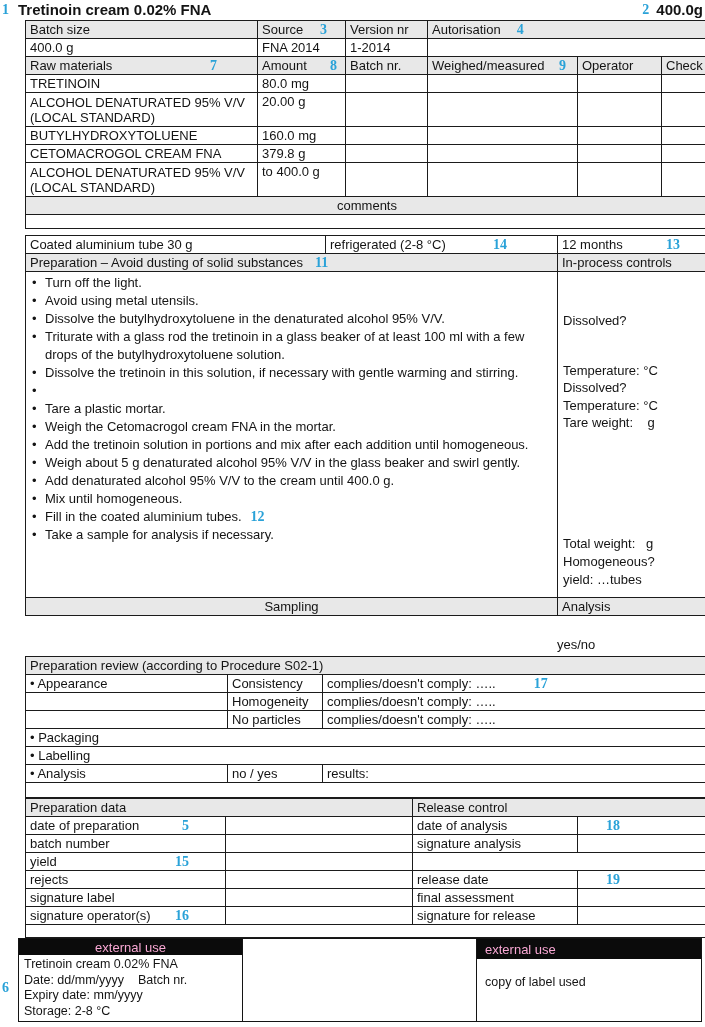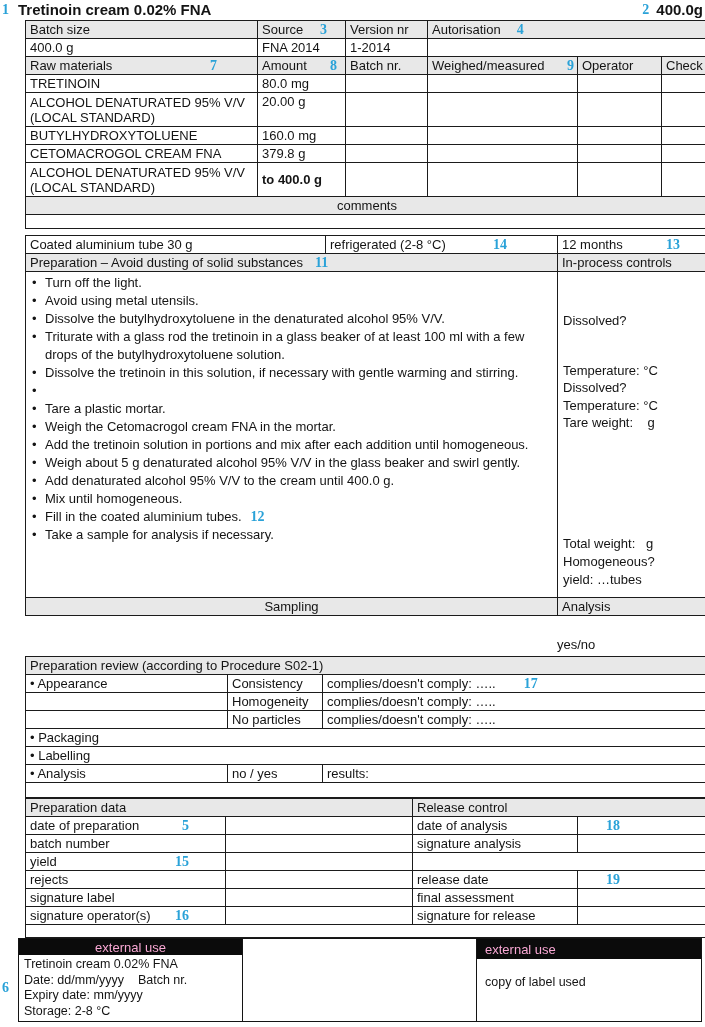--- a/index.html
+++ b/index.html
@@ -79,21 +79,21 @@
           <span>Raw materials</span>
           <span class="bnum">7</span>
         </div>
       <div class="c sb" style="flex:0 0 88px;padding-right:8px;">
           <span>Amount</span>
           <span class="bnum">8</span>
         </div>
       <div class="c" style="flex:0 0 82px;">
           <span>Batch nr.</span>
         </div>
-      <div class="c sb" style="flex:0 0 150px;padding-right:3px;">
+      <div class="c sb" style="flex:0 0 150px;padding-right:11px;">
           <span>Weighed/measured</span>
           <span class="bnum">9</span>
         </div>
       <div class="c sb" style="flex:0 0 84px;padding-right:2px;gap:48px;">
           <span>Operator</span>
           <span class="bnum">10</span>
         </div>
       <div class="c">
           <span>Check</span>
         </div>
@@ -144,21 +144,21 @@
         </div>
       <div class="c" style="flex:0 0 82px;"></div>
       <div class="c" style="flex:0 0 150px;"></div>
       <div class="c" style="flex:0 0 84px;"></div>
       <div class="c"></div>
     </div>
     <div class="tr h2l">
       <div class="c" style="flex:0 0 232px;">
           <span>ALCOHOL DENATURATED 95% V/V (LOCAL STANDARD)</span>
         </div>
-      <div class="c" style="flex:0 0 88px;align-items:center;font-weight:bold;">
+      <div class="c" style="flex:0 0 88px;align-items:flex-start;">
           <span>to 400.0 g</span>
         </div>
       <div class="c" style="flex:0 0 82px;"></div>
       <div class="c" style="flex:0 0 150px;"></div>
       <div class="c" style="flex:0 0 84px;"></div>
       <div class="c"></div>
     </div>
     <div class="tr hd">
       <div class="c cen">
           <span>comments</span>
@@ -279,21 +279,21 @@
           <span>Preparation review (according to Procedure S02-1)</span>
         </div>
     </div>
     <div class="tr">
       <div class="c" style="flex:0 0 202px;">
           <span>• Appearance</span>
         </div>
       <div class="c" style="flex:0 0 95px;">
           <span>Consistency</span>
         </div>
-      <div class="c prews"><span class="prews">complies/doesn't comply: …..</span><span class="bnum" style="margin-left:28px;text-align:center;">17</span></div>
+      <div class="c prews"><span class="prews">complies/doesn't comply: …..</span><span class="bnum" style="margin-left:38px;text-align:center;">17</span></div>
     </div>
     <div class="tr">
       <div class="c" style="flex:0 0 202px;">
           <span></span>
         </div>
       <div class="c" style="flex:0 0 95px;">
           <span>Homogeneity</span>
         </div>
       <div class="c prews"><span class="prews">complies/doesn't comply: …..</span></div>
     </div>

